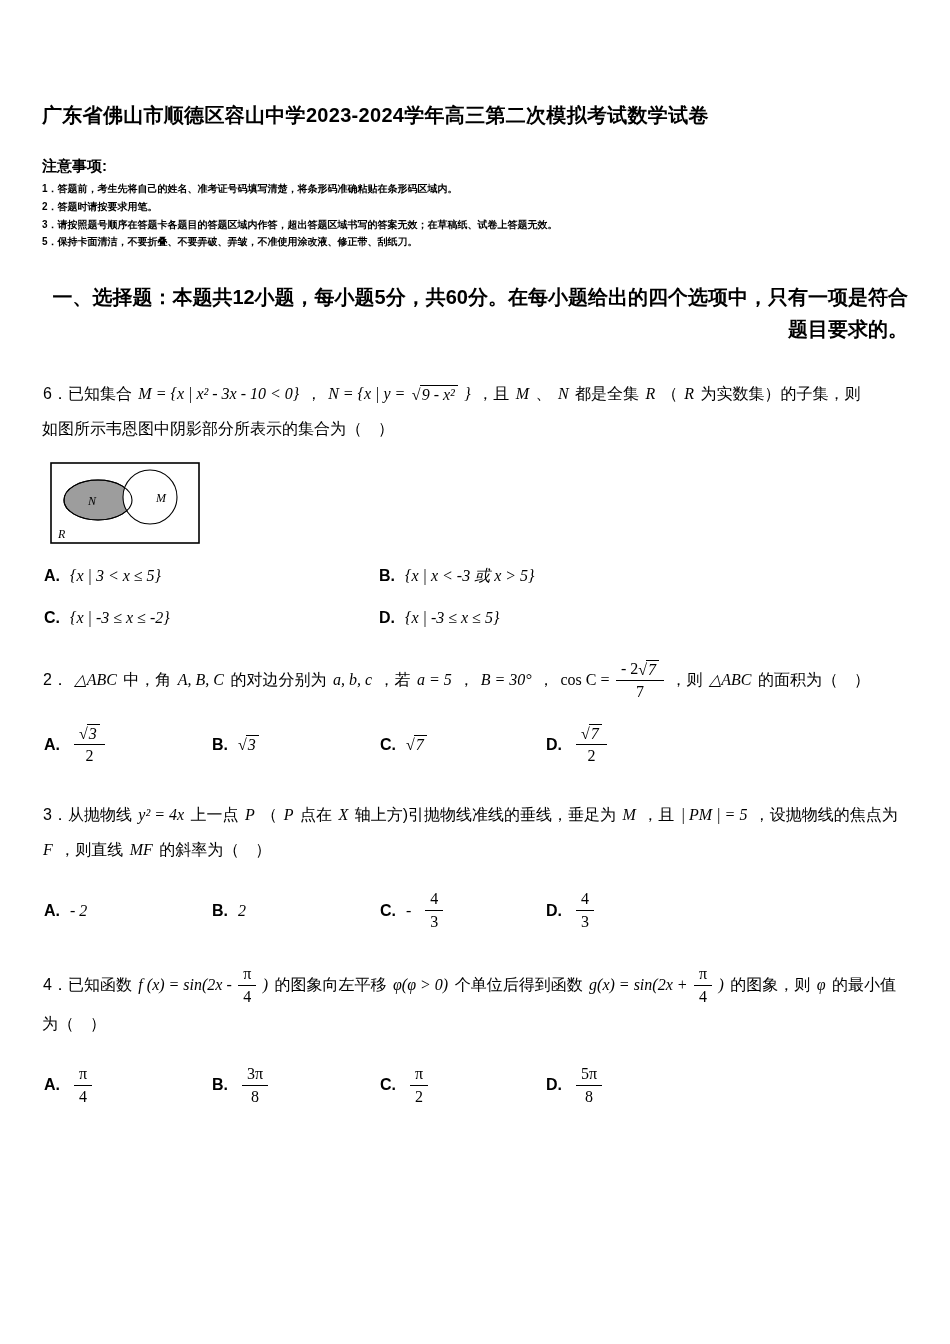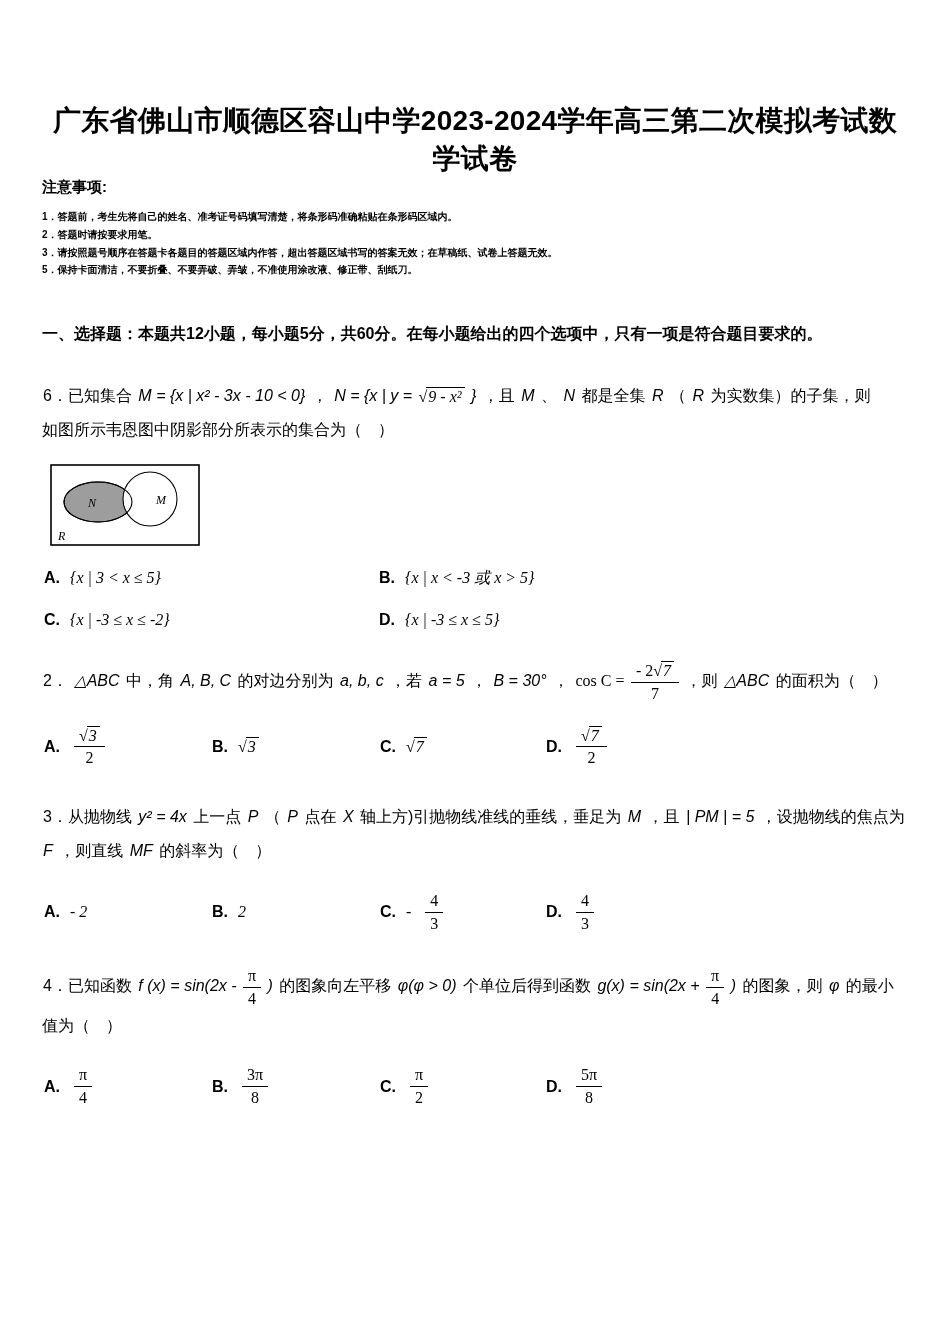--- a/index.html
+++ b/index.html
@@ -5,34 +5,34 @@
   * { margin:0; padding:0; box-sizing:border-box; }
   html, body { background:#ffffff; }
   body {
     width:950px; height:1344px; overflow:hidden;
     font-family:"Liberation Sans","DejaVu Sans",sans-serif;
     color:#000;
   }
   .page { padding:102px 42px 0 42px; }
 
   .title {
-    font-size:28px; font-weight:bold; text-align:center;
-    letter-spacing:0.3px;
-  }
-
-  .notice-heading { font-size:15px; font-weight:bold; margin-bottom:11px; }
+    font-size:20px; font-weight:bold; 
+    margin-bottom:28px; letter-spacing:0.3px;
+  }
+
+  .notice-heading { font-size:15px; font-weight:bold; margin-bottom:4px; }
   .notice-item { font-size:10px; font-weight:bold; line-height:1.78; }
 
-  .section-heading { margin-top:42px; font-size:16px; font-weight:bold; line-height:1.6; }
+  .section-heading { margin-top:30px; font-size:20px; font-weight:bold; line-height:1.6;text-align:right; }
 
   .question { margin-top:32px; font-size:16px; }
   .stem { line-height:2.15; }
   .stem > span { margin:0 1px; }
 
-  .mi { font-family:Liberation Sans, sans-serif; font-style:italic; }
+  .mi { font-family:Liberation Serif, serif; font-style:italic; }
   .mr { font-family:"Liberation Serif","DejaVu Serif",serif; font-style:normal; }
 
   .frac {
     display:inline-flex; flex-direction:column; align-items:center;
     vertical-align:middle; margin:0 4px; line-height:1.25;
     font-family:"Liberation Serif","DejaVu Serif",serif;
   }
   .frac > .num { display:flex; align-items:flex-end; padding:0 5px 1px 5px; border-bottom:1px solid #000; }
   .frac > .den { padding:1px 5px 0 5px; }
 

